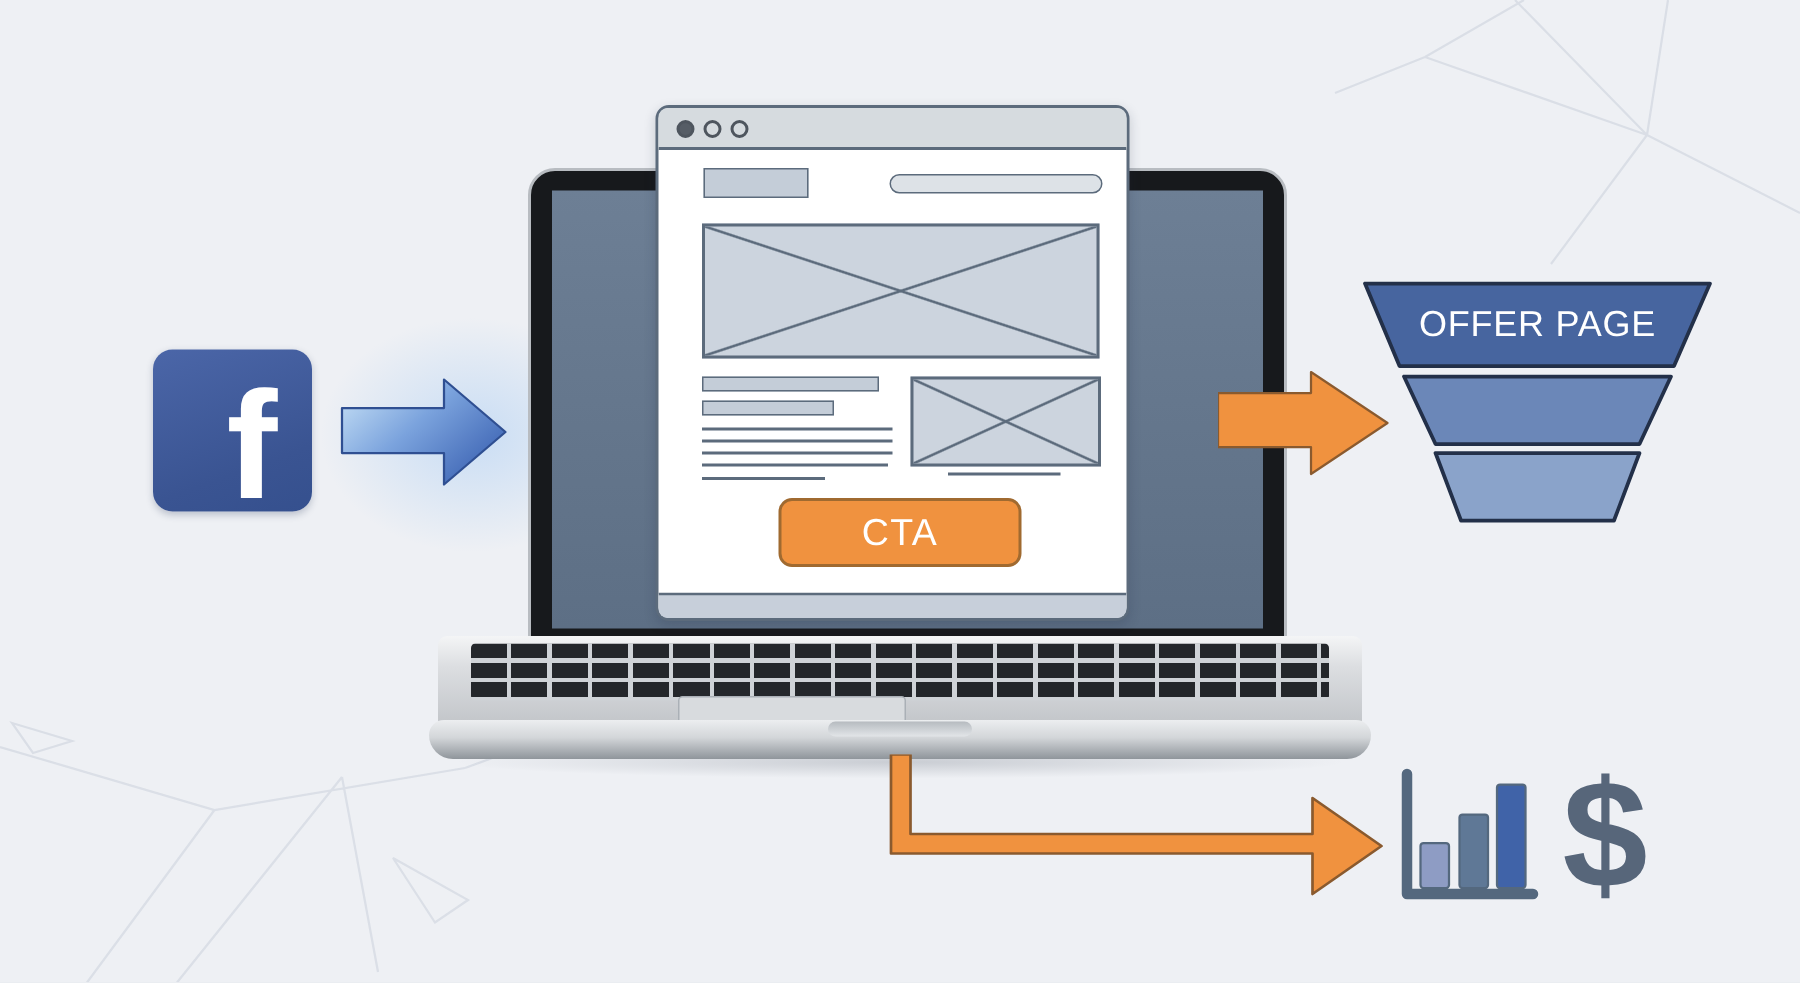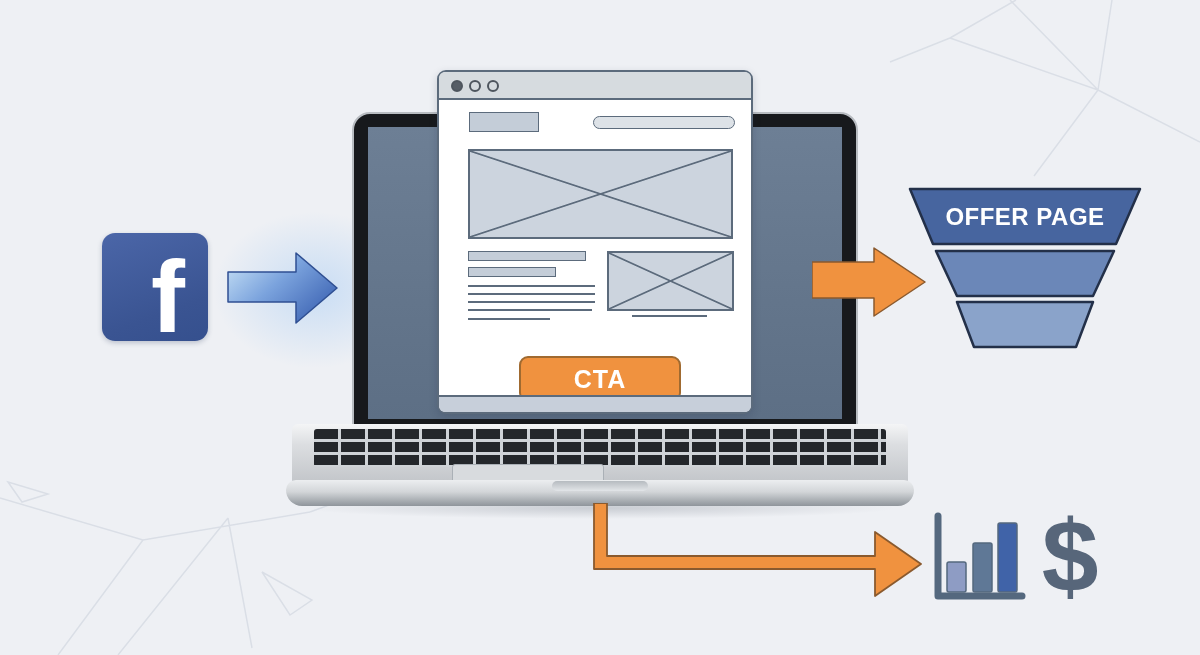--- a/index.html
+++ b/index.html
@@ -95,32 +95,32 @@
       linear-gradient(to bottom right, rgba(0,0,0,0) calc(50% - 1.3px), #5c6b7c calc(50% - 0.4px), #5c6b7c calc(50% + 0.4px), rgba(0,0,0,0) calc(50% + 1.3px));
   }
   #browser-pill {
     position:absolute; left:154px; top:44px; width:142px; height:13px;
     background:#dde2e7; border:1.5px solid #5c6b7c; border-radius:7px;
   }
   #cta-button {
     position:absolute; left:80px; top:260px; width:162px; height:46px;
     background:#f0923f; border:2px solid #a06a30; border-radius:9px;
     display:flex; align-items:center; justify-content:center;
-    color:#ffffff; font-weight:bold; font-size:25px; letter-spacing:1px;margin-top:24px;
+    color:#ffffff; font-weight:normal; font-size:25px; letter-spacing:1px;
   }
   #browser-footer {
     position:absolute; left:0; right:0; bottom:0; height:17px;
     background:#c7cfda; border-top:2px solid #5c6b7c;
     border-radius:0 0 6px 6px;
   }
 
   
   #funnel-label {
     left:905px; top:203px; width:240px; text-align:center;
-    color:#ffffff; font-weight:bold; font-size:24px; letter-spacing:.5px;
+    color:#ffffff; font-weight:normal; font-size:24px; letter-spacing:.5px;
   }
 
   
   #dollar-sign {
     left:1028px; top:506px; width:84px; height:104px;
     font-size:102px; font-weight:bold; color:#57667a;
     text-align:center; line-height:100px;
   }
 </style>
 </head>

